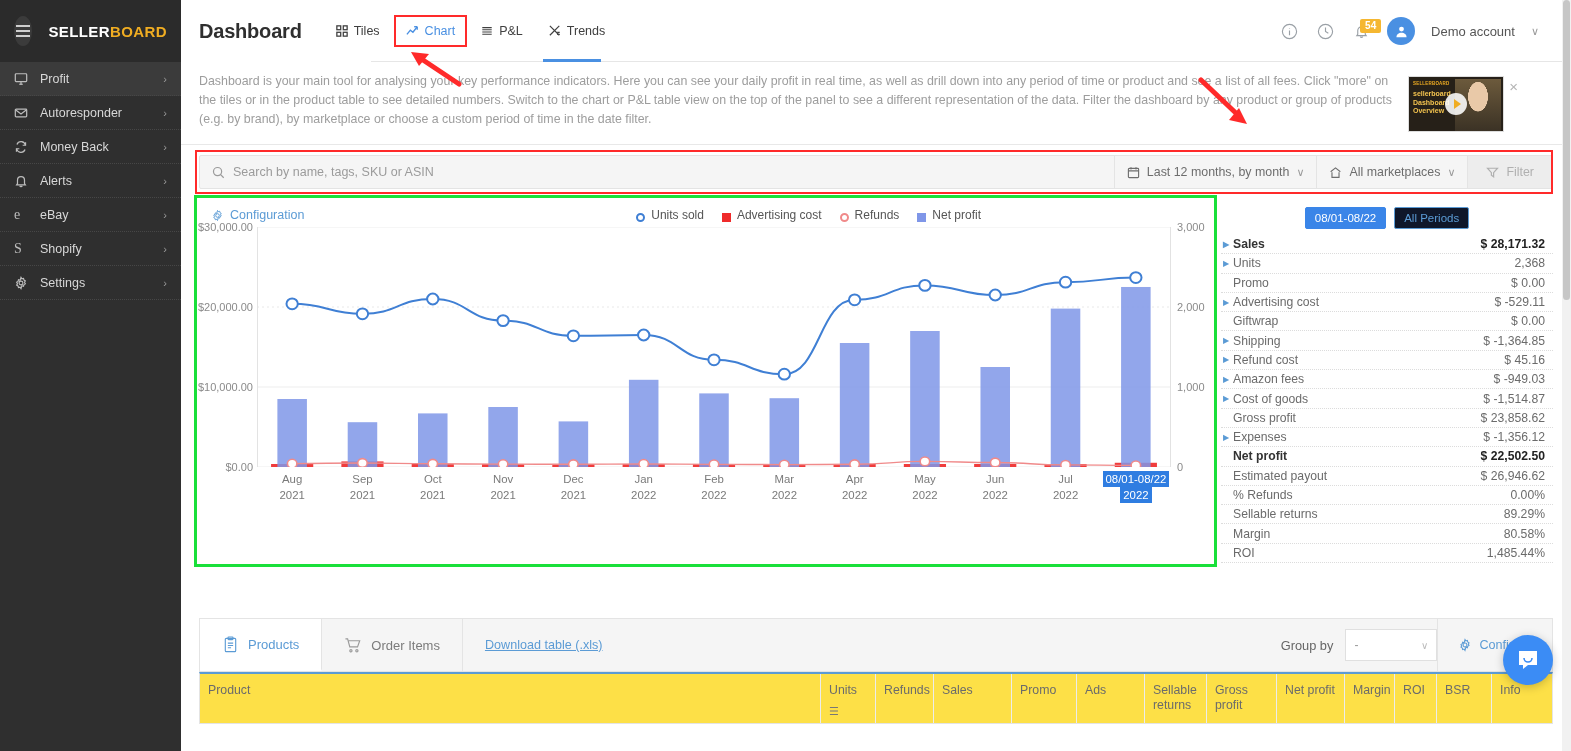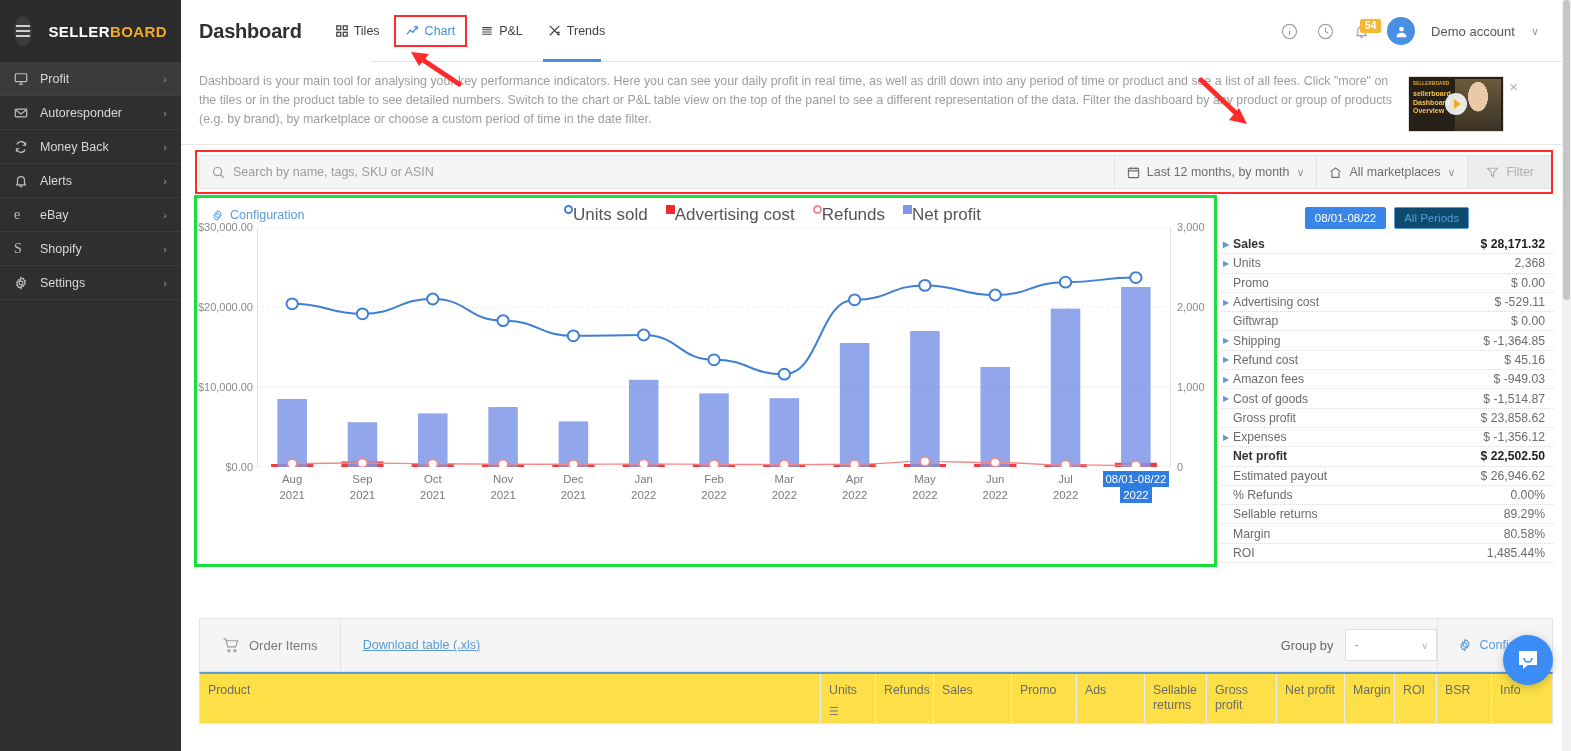--- a/index.html
+++ b/index.html
@@ -74,40 +74,40 @@
   .fb-item { display: flex; align-items: center; gap: 7px; padding: 0 12px; color: #6d6d6d; font-size: 12.4px; height: 100%; }
   .fb-item.muted { color: #b0b0b0; background: #ededed; padding: 0 18px; }
 
   
   .chartrow { display: flex; margin: 10px 18px 0 18px; gap: 0; }
   .chartcard { position: relative; flex: 1; background: #fff; }
   .chart-hl { position: absolute; inset: -4px -2px -4px -5px; border: 3px solid #19e03a; pointer-events: none; z-index: 5;}
   .chart-head { display: flex; align-items: center; height: 28px; padding: 4px 4px 0 12px; }
   .cfg-link { display: flex; align-items: center; gap: 6px; color: #5b9bd5; font-size: 12.5px; }
   .legend { margin-left: auto; margin-right: 230px; display: flex; gap: 18px; align-items: center; }
-  .lg { display: flex; align-items: flex-start; font-size: 17px; color: #555; }
+  .lg { display: flex; align-items: flex-end; gap: 6px; font-size: 12px; color: #555; }
   .lg .ring { width: 9px; height: 9px; border-radius: 50%; border: 2px solid #3f7fd4; background: #fff; }
   .lg .ring.pink { border-color: #f08a8a; }
   .lg .sq { width: 9px; height: 9px; background: #ef2b2b; }
   .lg .sq.blue { background: #7f96e8; }
 
   .plot { position: relative; height: 285px; }
   .ax-left { position: absolute; left: 0; top: 0; width: 58px; height: 240px; }
   .ax-left div { position: absolute; right: 4px; font-size: 11px; color: #8a8a8a; transform: translateY(-50%); white-space: nowrap; }
   .ax-right { position: absolute; right: 0; top: 0; width: 44px; height: 240px; }
   .ax-right div { position: absolute; left: 6px; font-size: 11px; color: #8a8a8a; transform: translateY(-50%); white-space: nowrap; }
   .plotarea { position: absolute; left: 58px; right: 44px; top: 0; height: 240px; }
   .xlabels { position: absolute; left: 58px; right: 44px; top: 244px; height: 40px; display: flex; }
   .xlab { flex: 1; text-align: center; font-size: 11.4px; color: #7a7a7a; line-height: 16px; }
   .xlab.sel span { background: #2f7de1; color: #fff; padding: 0 3px; display: inline-block; }
 
   
   .metrics { width: 338px; flex: none; padding-left: 6px; }
   .period-row { display: flex; justify-content: center; gap: 8px; padding: 8px 0 6px 0; }
-  .pbtn { font-size: 11.5px; padding: 4px 9px; border: 1px solid #5b9bd5; color: #5b9bd5; border-radius: 2px; background: #0c4a6e; }
+  .pbtn { font-size: 11.5px; padding: 4px 9px; border: 1px solid #5b9bd5; color: #5b9bd5; border-radius: 2px; background: #0f172a; }
   .pbtn.on { background: #3a85e8; border-color: #3a85e8; color: #fff; }
   .mrow { display: flex; align-items: center; height: 19.3px; border-bottom: 1px dotted #dcdcdc; font-size: 12.2px; color: #6b6b6b; }
   .mrow .tri { width: 12px; flex: none; color: #5b9bd5; font-size: 8px; padding-left: 2px; }
   .mrow .nm { flex: 1; }
   .mrow .vl { text-align: right; padding-right: 8px; }
   .mrow.bold { font-weight: bold; color: #333; }
   .mrow.bold .vl { color: #222; }
 
   
   .bottom { position: absolute; left: 18px; right: 18px; top: 618px; }
@@ -577,20 +577,28 @@
               <span class="tri"></span>
               <span class="nm">ROI</span>
               <span class="vl">1,485.44%</span>
             </div>
           </div>
       </div>
     </div>
 
     <div class="bottom">
       <div class="btabs">
+        <div class="btab active">
+          <svg width="17" height="17" viewBox="0 0 18 18" fill="none" stroke="#5b9bd5" stroke-width="1.2">
+              <rect x="3.5" y="2.5" width="11" height="14" rx="1"></rect>
+              <rect x="6.4" y="1" width="5.2" height="2.8" rx="0.6"></rect>
+              <path d="M6.2 7.5h5.6M6.2 10h5.6M6.2 12.5h3.4"></path>
+            </svg>
+          <span>Products</span>
+        </div>
         <div class="btab">
           <svg width="18" height="17" viewBox="0 0 19 18" fill="none" stroke="#9a9a9a" stroke-width="1.2">
               <path d="M1.5 2h2.3l2.3 8.5h8.2L16.6 4H5"></path>
               <circle cx="7.3" cy="14.6" r="1.2"></circle>
               <circle cx="13.6" cy="14.6" r="1.2"></circle>
             </svg>
           <span>Order Items</span>
         </div>
         <a class="dl-link">Download table (.xls)</a>
         <div class="btabs-right">

